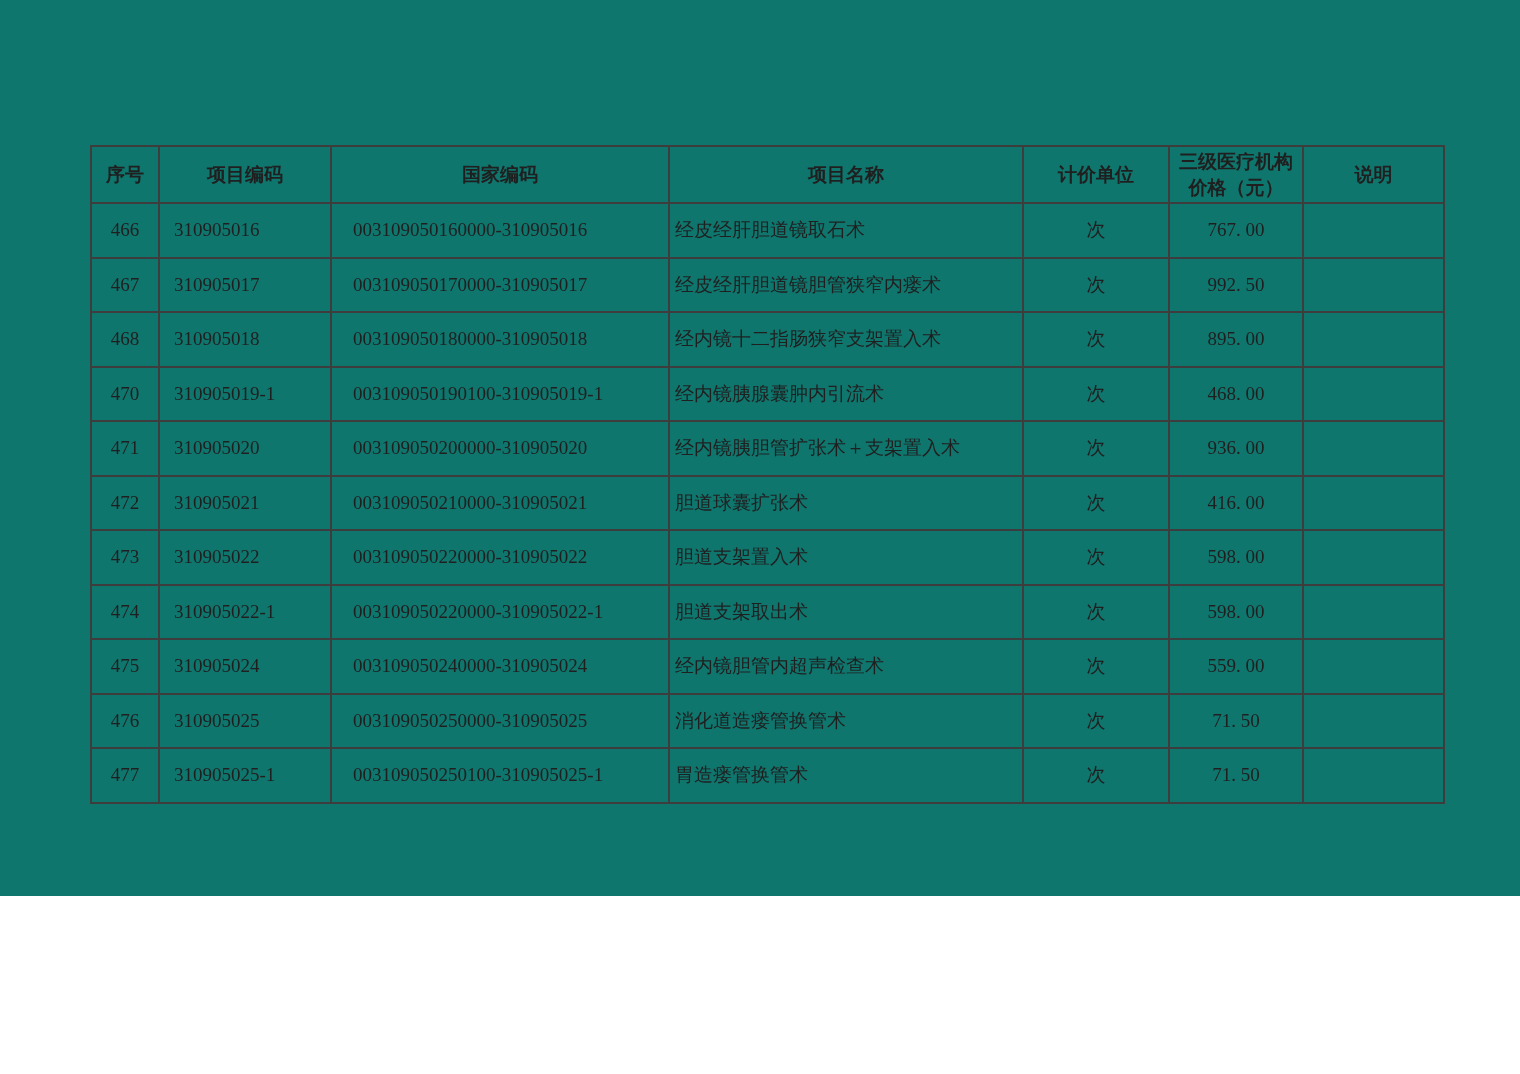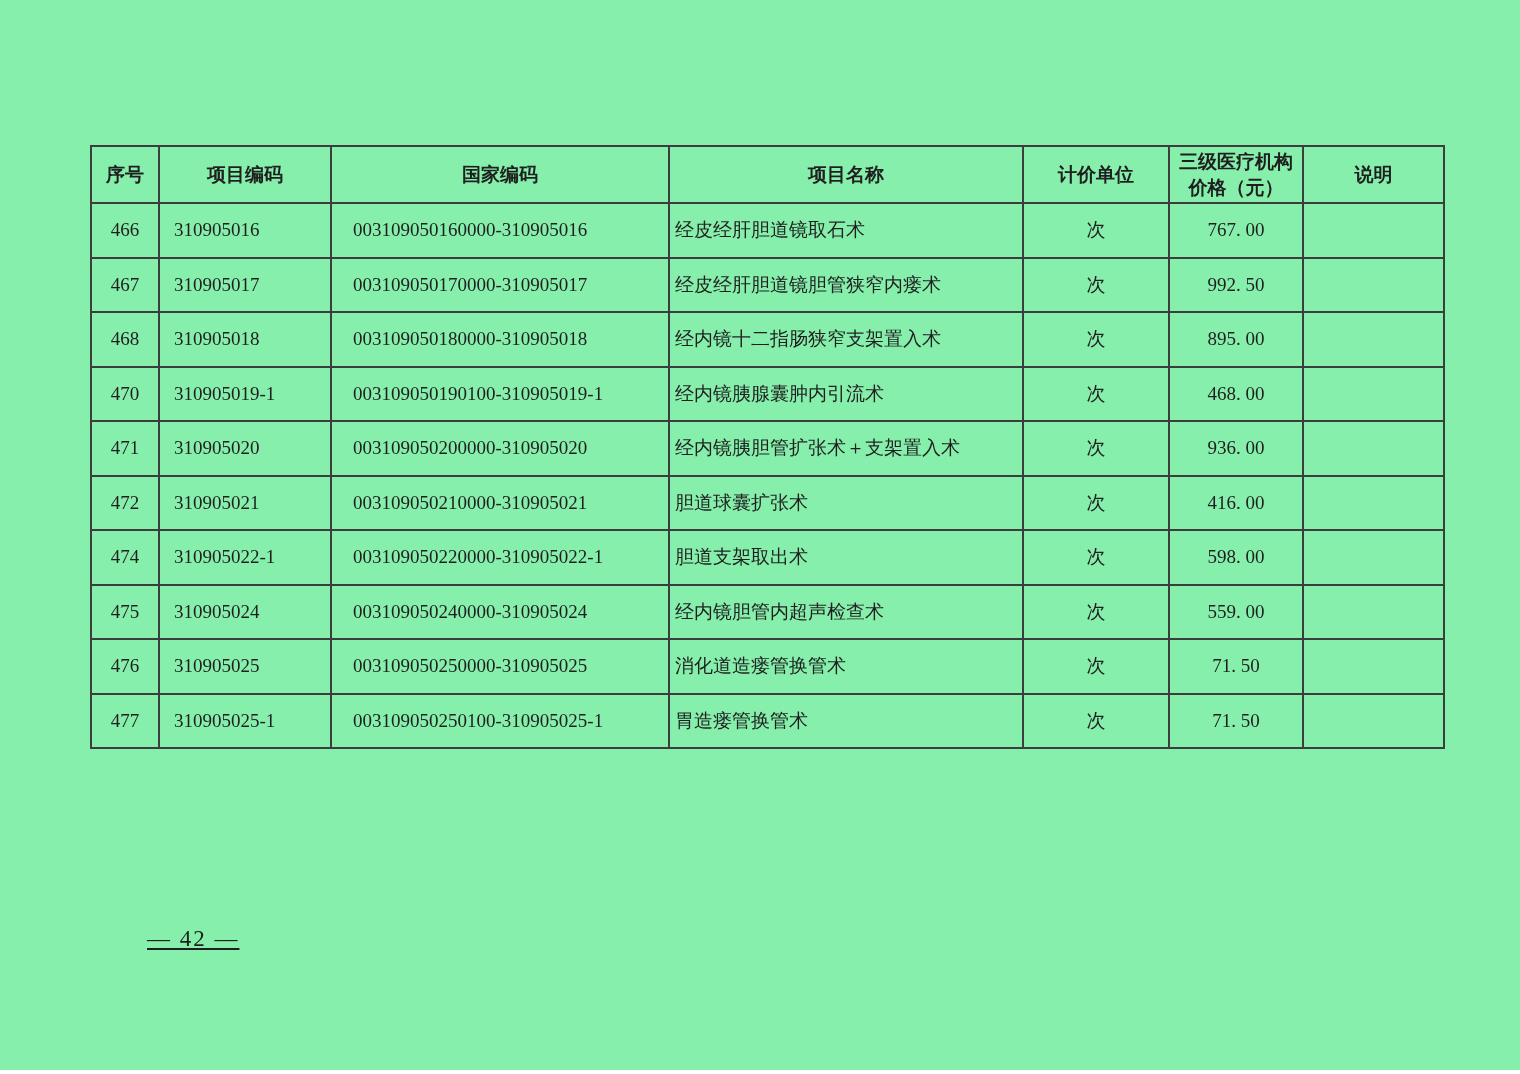--- a/index.html
+++ b/index.html
@@ -1,20 +1,20 @@
 <!DOCTYPE html>
 <html><head>
 <meta charset="utf-8">
 <style>
   html, body { margin: 0; padding: 0; background: #ffffff; }
   .page {
     position: relative;
     width: 1520px;
-    height: 1070px;
-    background: #86efac;
+    height: 896px;
+    background: #0f766e;
     font-family: "Liberation Serif", "DejaVu Serif", serif;
     color: #1f1f1f;
     overflow: hidden;
   }
   table.price-table {
     position: absolute;
     left: 90px;
     top: 145px;
     width: 1353px;
     border-collapse: collapse;
@@ -136,20 +136,29 @@
       <tr>
         <td class="c-index">472</td>
         <td class="c-pcode">310905021</td>
         <td class="c-ncode">003109050210000-310905021</td>
         <td class="c-name">胆道球囊扩张术</td>
         <td class="c-unit">次</td>
         <td class="c-price">416. 00</td>
         <td class="c-note"></td>
       </tr>
       <tr>
+        <td class="c-index">473</td>
+        <td class="c-pcode">310905022</td>
+        <td class="c-ncode">003109050220000-310905022</td>
+        <td class="c-name">胆道支架置入术</td>
+        <td class="c-unit">次</td>
+        <td class="c-price">598. 00</td>
+        <td class="c-note"></td>
+      </tr>
+      <tr>
         <td class="c-index">474</td>
         <td class="c-pcode">310905022-1</td>
         <td class="c-ncode">003109050220000-310905022-1</td>
         <td class="c-name">胆道支架取出术</td>
         <td class="c-unit">次</td>
         <td class="c-price">598. 00</td>
         <td class="c-note"></td>
       </tr>
       <tr>
         <td class="c-index">475</td>

